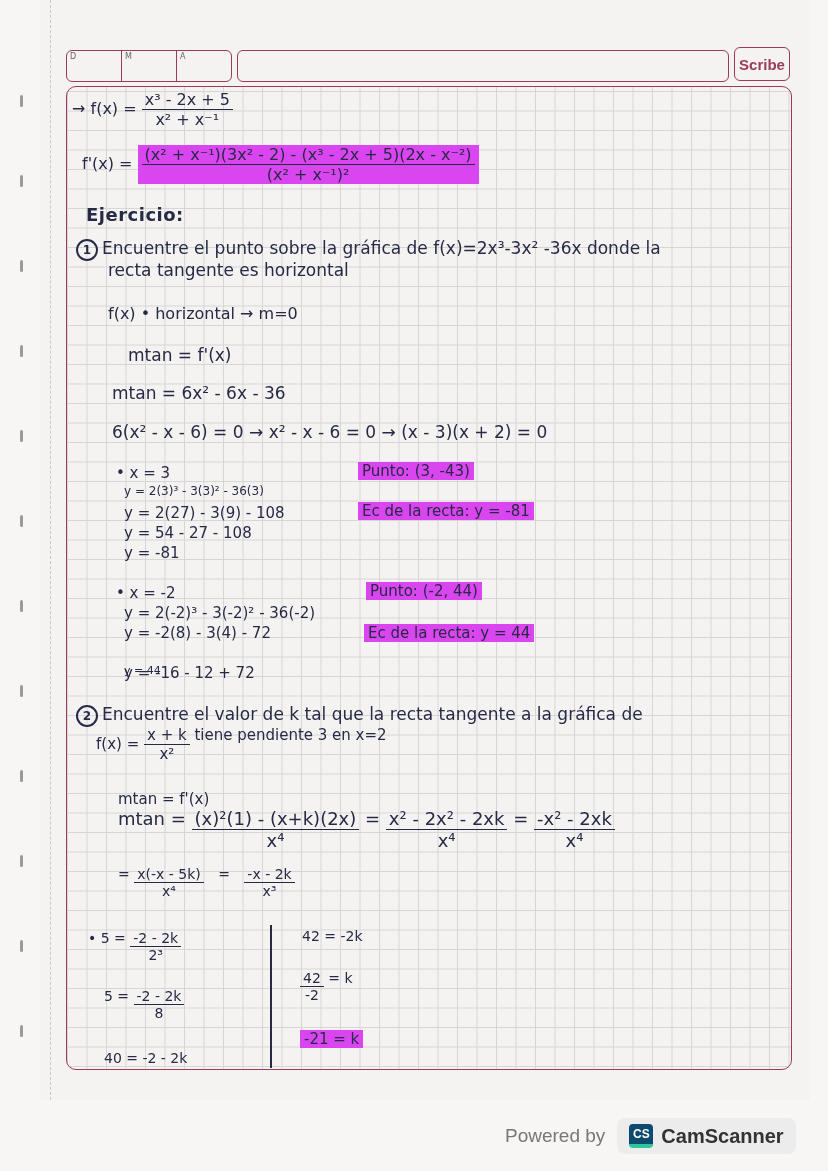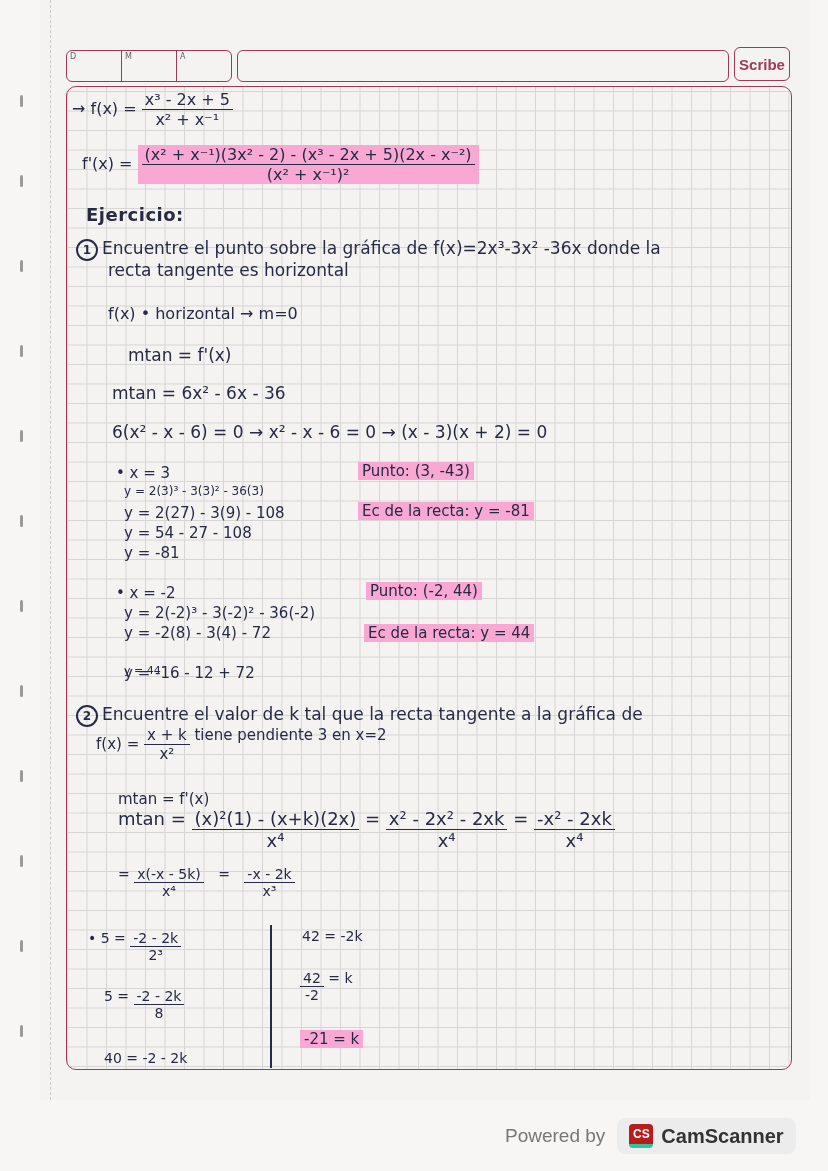--- a/index.html
+++ b/index.html
@@ -14,28 +14,28 @@
   .dma div:last-child{border-right:none;}
   .titlebox{left:237px;top:50px;width:490px;height:30px;}
   .brand{position:absolute;left:734px;top:47px;width:54px;height:32px;border:1.5px solid #9c3b55;border-radius:6px;color:#9c3b55;font-weight:bold;font-size:15px;display:flex;align-items:center;justify-content:center;font-family:"Liberation Sans",sans-serif;}
   .main{position:absolute;left:66px;top:86px;width:724px;height:982px;border:1.5px solid #9c3b55;border-radius:10px;
     background-image:linear-gradient(#d6d6d6 1px,transparent 1px),linear-gradient(90deg,#d6d6d6 1px,transparent 1px);
     background-size:19.5px 19.5px;background-position:0 4px;}
   .hw{position:absolute;font-family:"DejaVu Sans",sans-serif;color:#262a45;white-space:nowrap;font-size:16px;}
   .frac{display:inline-flex;flex-direction:column;align-items:center;vertical-align:middle;}
   .frac .num{border-bottom:1.5px solid #262a45;padding:0 3px;}
   .frac .den{padding:0 3px;}
-  .hl{background:#f9a8d4;padding:0 4px;}
+  .hl{background:#d946ef;padding:0 4px;}
   .heading{font-weight:bold;font-size:18px;letter-spacing:0.5px;}
   .circ{display:inline-block;width:18px;height:18px;border:2px solid #262a45;border-radius:50%;text-align:center;line-height:18px;font-size:12px;font-weight:bold;margin-right:4px;}
   .vline{position:absolute;left:270px;top:925px;width:1.5px;height:143px;background:#262a45;}
   .footer{position:absolute;left:505px;top:1118px;display:flex;align-items:center;gap:12px;font-family:"Liberation Sans",sans-serif;}
   .footer .pw{font-size:19px;color:#777;}
   .cam{display:flex;align-items:center;background:#ececec;border-radius:8px;padding:6px 12px;gap:8px;}
-  .cslogo{width:24px;height:24px;background:#b91c1c;color:#fff;font-weight:bold;font-size:12px;display:flex;align-items:center;justify-content:center;border-radius:4px;border-bottom:4px solid #2fc59a;box-sizing:border-box;}
+  .cslogo{width:24px;height:24px;background:#0c4a6e;color:#fff;font-weight:bold;font-size:12px;display:flex;align-items:center;justify-content:center;border-radius:4px;border-bottom:4px solid #2fc59a;box-sizing:border-box;}
   .camtext{font-size:20px;color:#333;font-weight:bold;}
 </style>
 </head>
 <body>
 
 <div class="paper"></div>
 <div class="perf">
   <span style="top:95px"></span>
     <span style="top:175px"></span>
     <span style="top:260px"></span>

